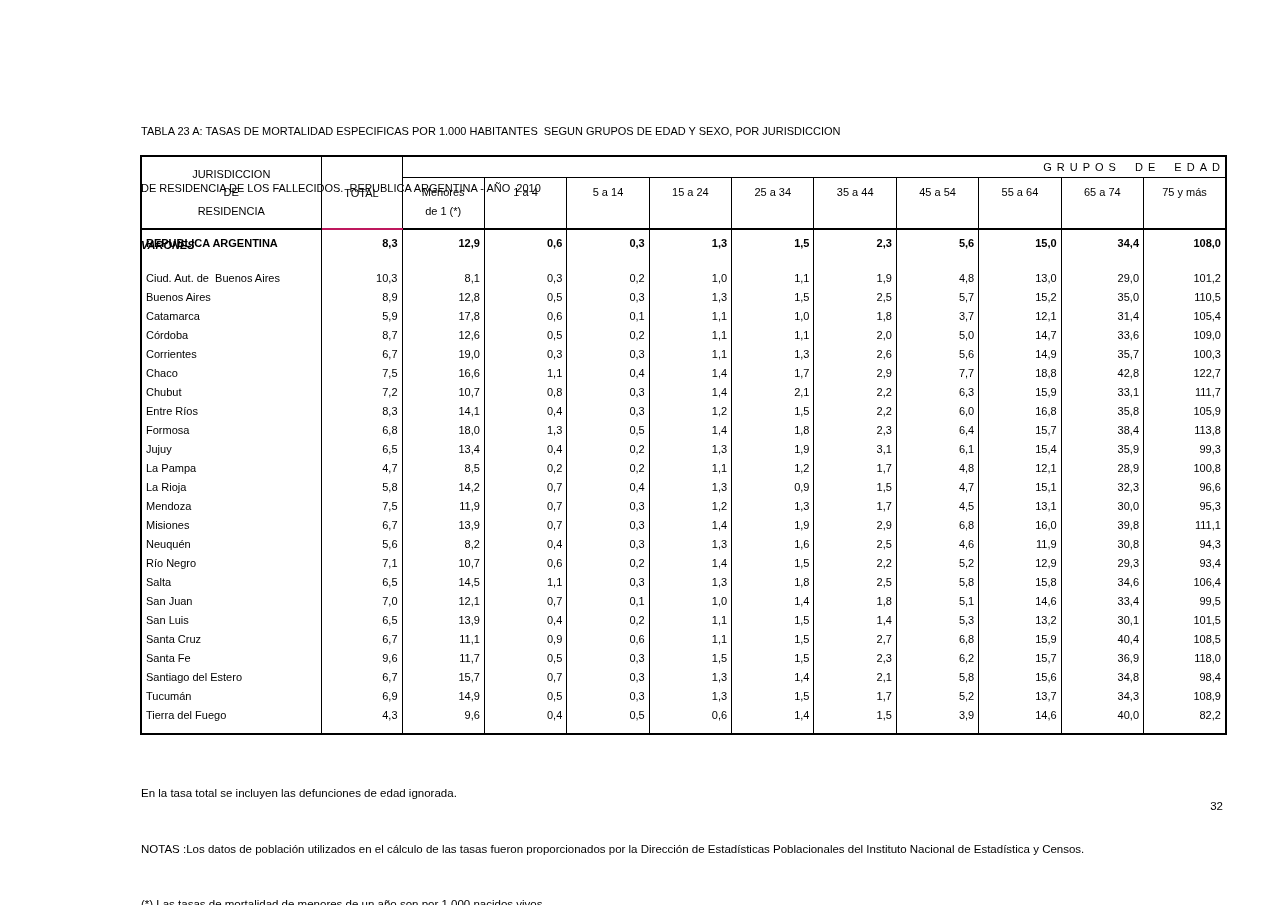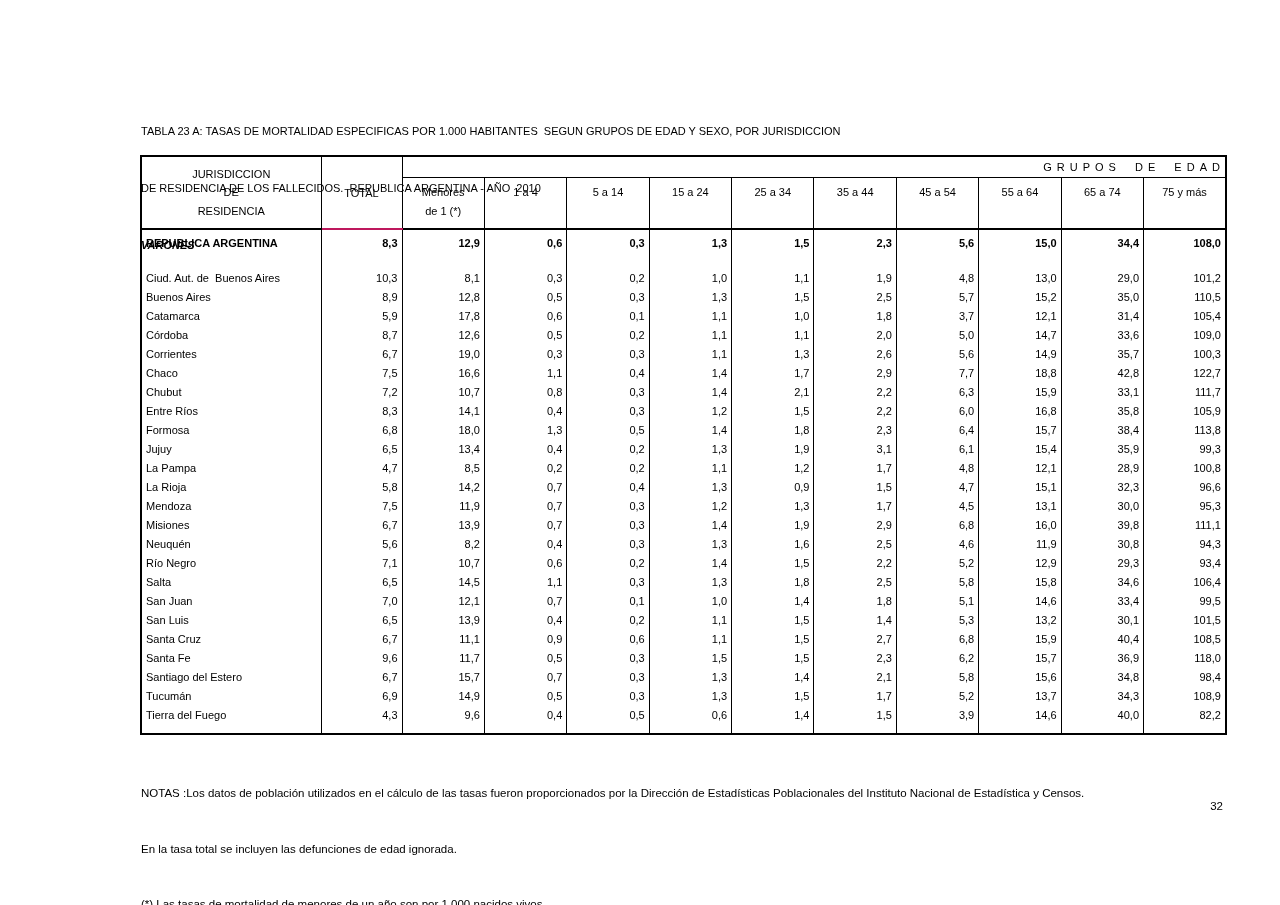--- a/index.html
+++ b/index.html
@@ -528,20 +528,20 @@
           <td class="num"></td>
           <td class="num"></td>
           <td class="num"></td>
           <td class="num"></td>
           <td class="num"></td>
         </tr>
       </tbody>
   </table>
 
   <div class="notes">
+    <div>En la tasa total se incluyen las defunciones de edad ignorada.</div>
     <div>NOTAS :Los datos de población utilizados en el cálculo de las tasas fueron proporcionados por la Dirección de Estadísticas Poblacionales del Instituto Nacional de Estadística y Censos.</div>
-    <div>En la tasa total se incluyen las defunciones de edad ignorada.</div>
     <div>(*) Las tasas de mortalidad de menores de un año son por 1.000 nacidos vivos.</div>
   </div>
 
   <div class="page-number">32</div>
 
 </div>
 
 </body></html>

